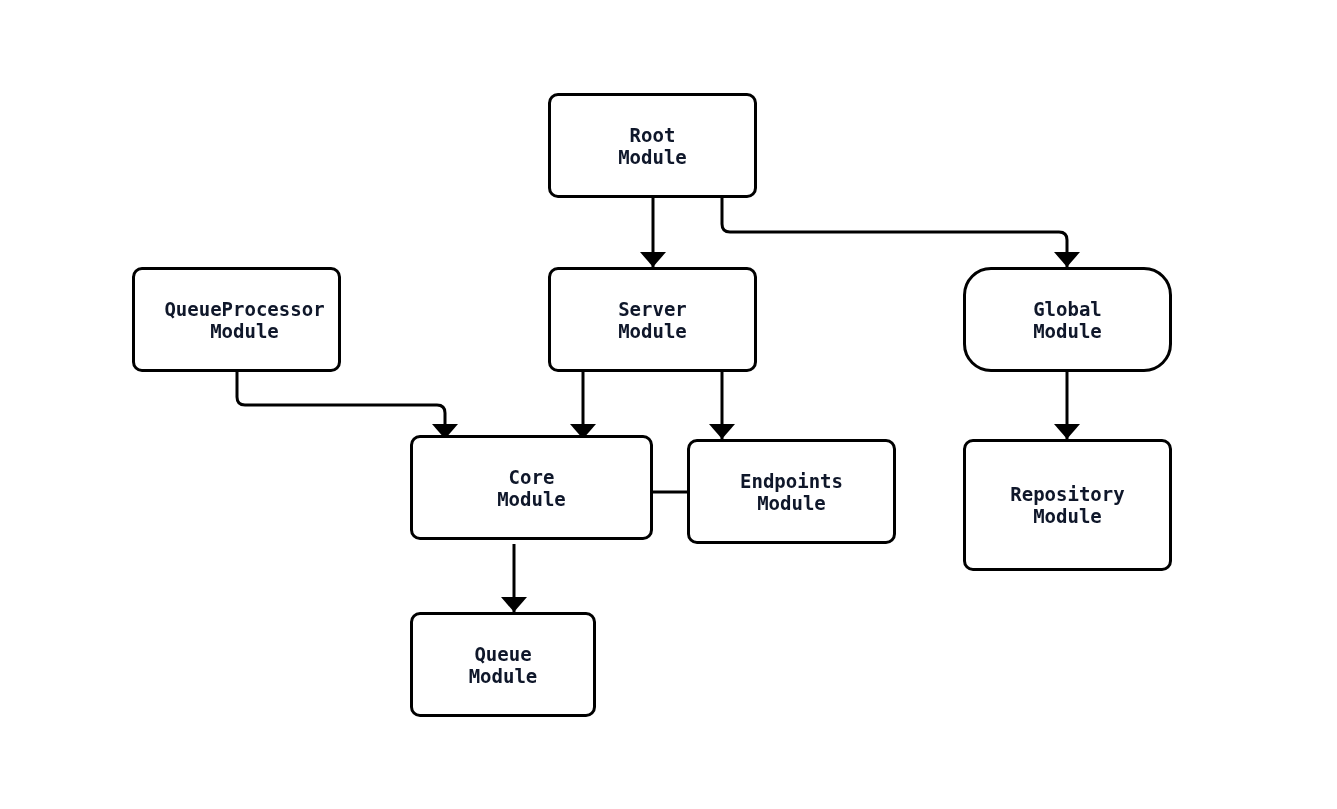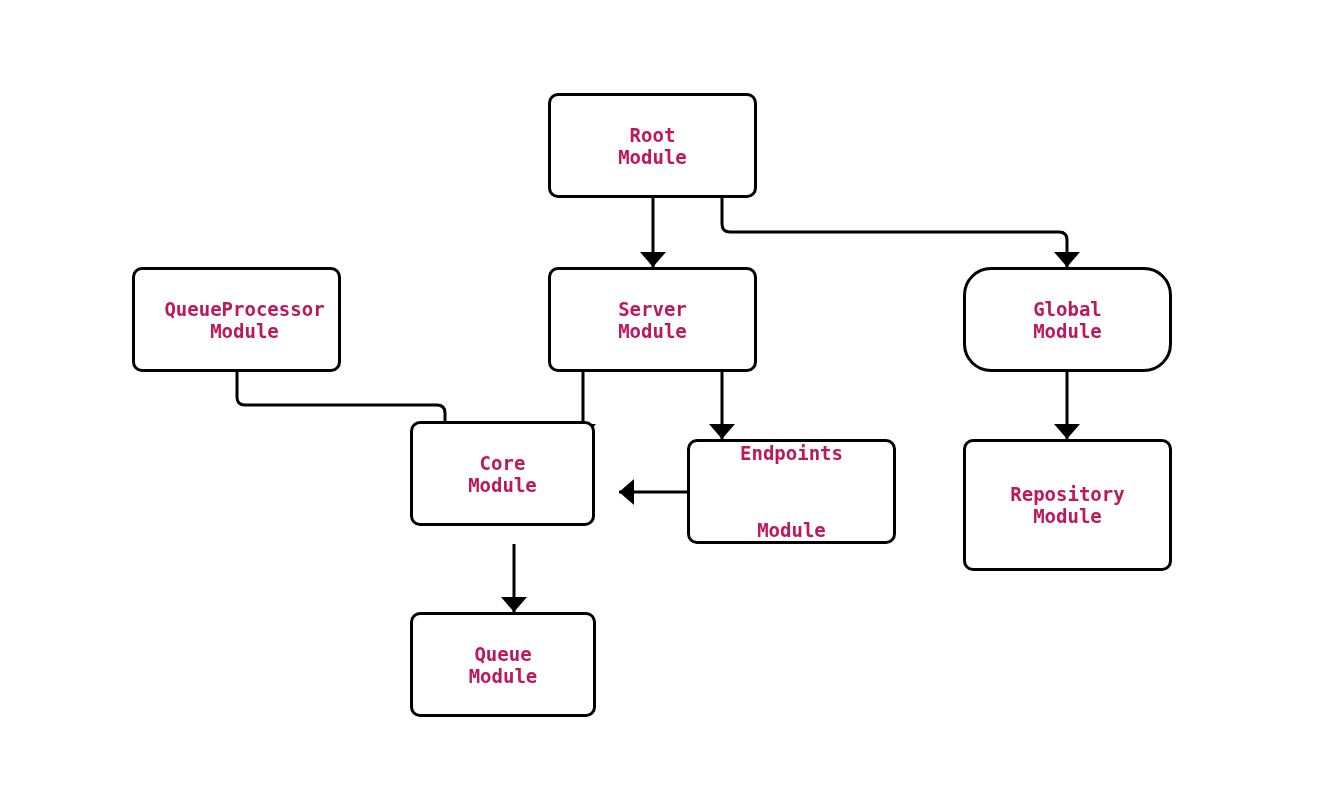--- a/index.html
+++ b/index.html
@@ -31,21 +31,21 @@
     display: flex;
     flex-direction: column;
     align-items: center;
     justify-content: center;
     text-align: center;
   }
   .node .line {
     font-weight: bold;
     font-size: 19px;
     line-height: 22px;
-    color: #be185d;
+    color: #0f172a;
     white-space: pre;
   }
 </style>
 </head>
 <body>
 
 <div class="canvas">
   <svg class="edges-layer" id="edges-layer" width="1337" height="809" viewBox="0 0 1337 809" xmlns="http://www.w3.org/2000/svg">
     <defs>
       <marker id="arrowhead" markerUnits="userSpaceOnUse" markerWidth="15" markerHeight="28" viewBox="0 0 15 28" refX="15" refY="14" orient="auto">
@@ -73,25 +73,25 @@
         <div class="line">Module</div>
       </div>
       <div class="node" style="left: 548px; top: 267px; width: 209px; height: 105px;">
         <div class="line">Server</div>
         <div class="line">Module</div>
       </div>
       <div class="node" style="left: 963px; top: 267px; width: 209px; height: 105px; border-radius: 28px;">
         <div class="line">Global</div>
         <div class="line">Module</div>
       </div>
-      <div class="node" style="left: 410px; top: 421px; width: 185px; height: 105px;">
+      <div class="node" style="left: 410px; top: 435px; width: 243px; height: 105px;">
         <div class="line">Core</div>
         <div class="line">Module</div>
       </div>
-      <div class="node" style="left: 687px; top: 439px; width: 209px; height: 105px; justify-content: space-between;">
+      <div class="node" style="left: 687px; top: 439px; width: 209px; height: 105px;">
         <div class="line">Endpoints</div>
         <div class="line">Module</div>
       </div>
       <div class="node" style="left: 963px; top: 439px; width: 209px; height: 132px;">
         <div class="line">Repository</div>
         <div class="line">Module</div>
       </div>
       <div class="node" style="left: 410px; top: 612px; width: 186px; height: 105px;">
         <div class="line">Queue</div>
         <div class="line">Module</div>

